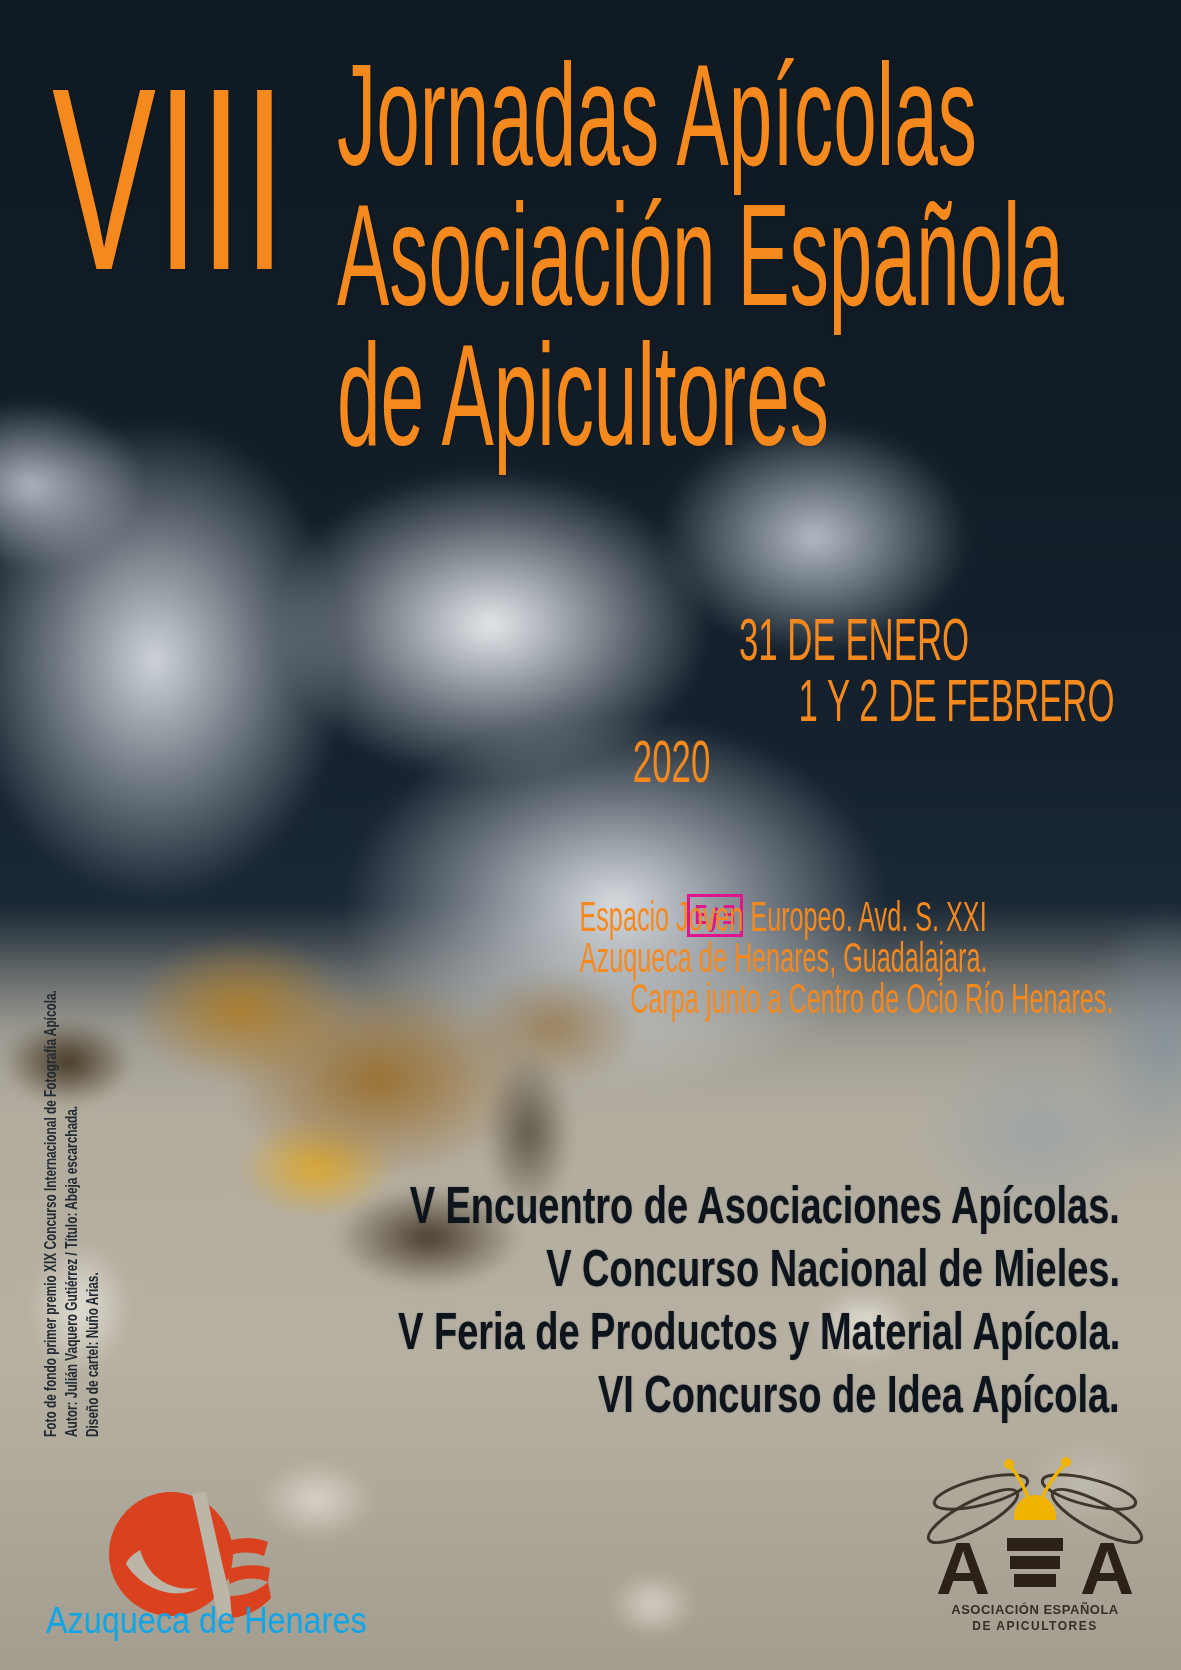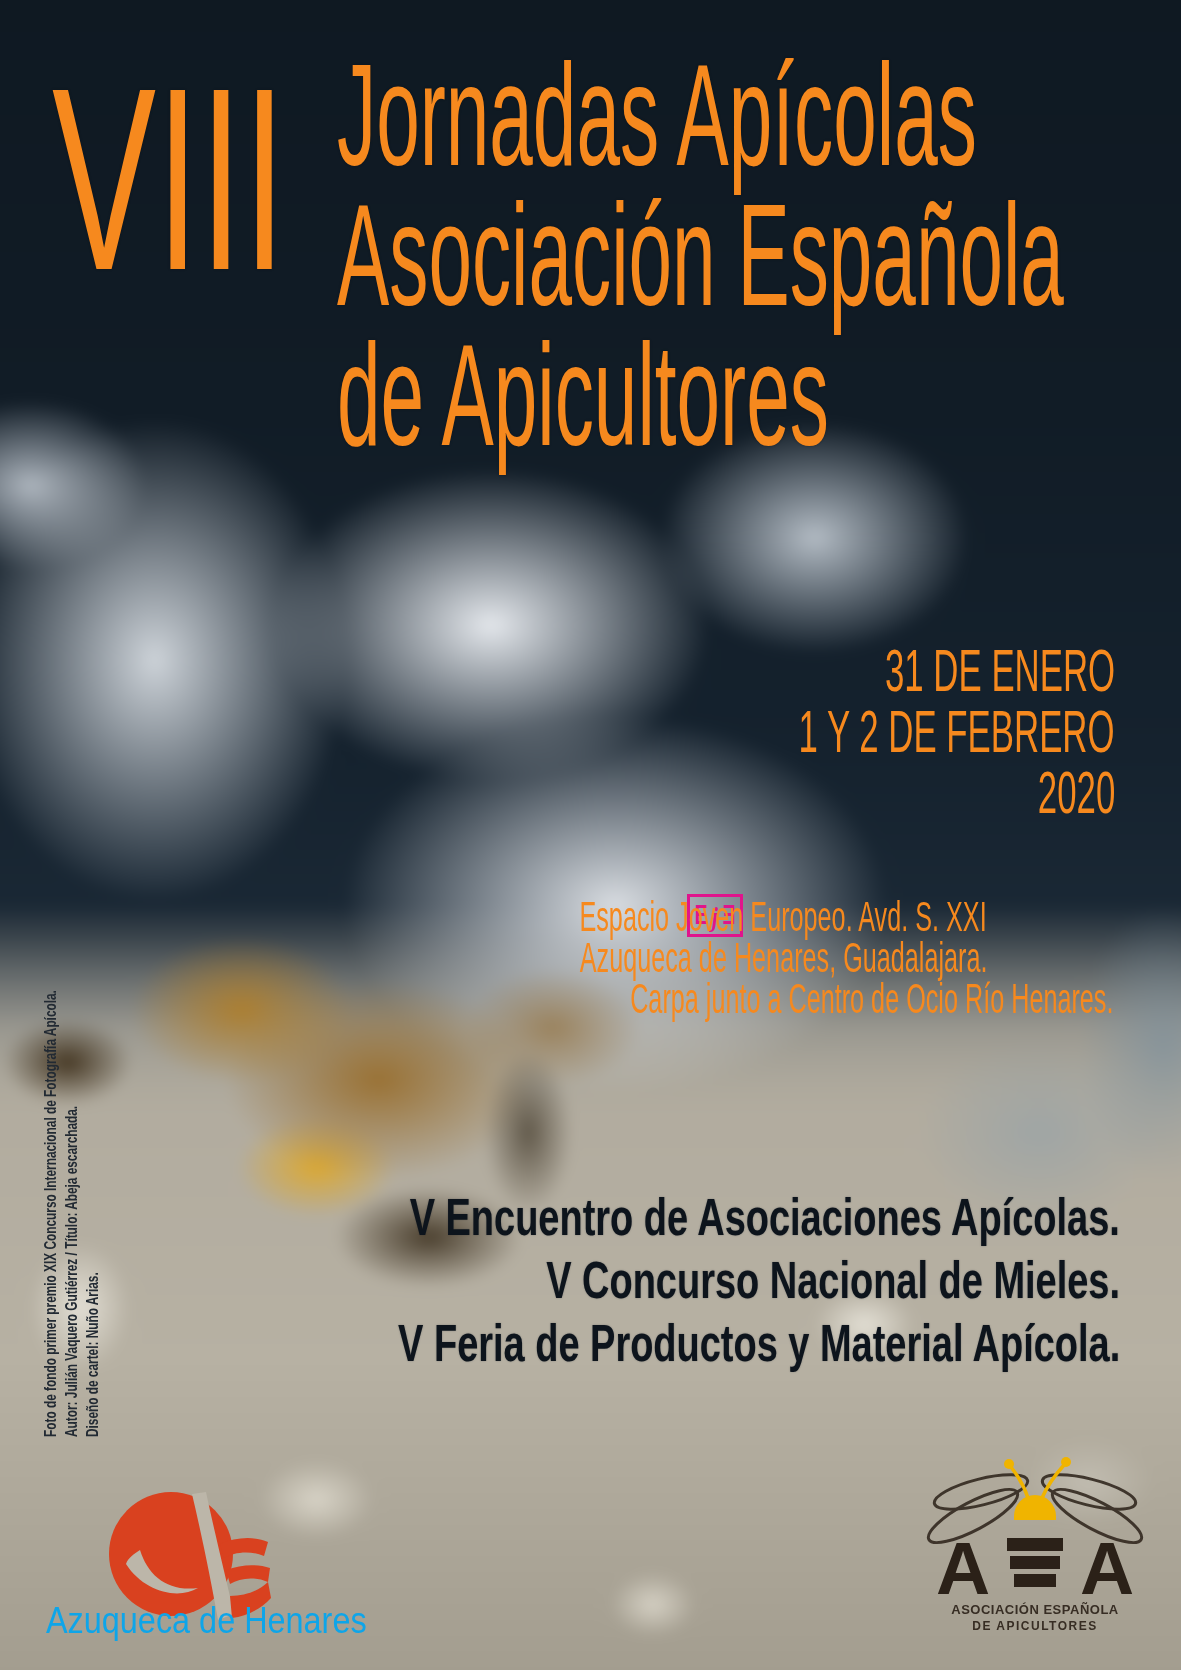--- a/index.html
+++ b/index.html
@@ -50,35 +50,35 @@
   .cx-r{display:inline-block;white-space:nowrap;transform-origin:100% 50%;}
   .orange{color:#f6891e;font-weight:normal;}
   
   .viii{left:52px;top:49px;font-size:260px;line-height:260px;}
   .viii .cx{transform:scaleX(.60);}
   
   .title{left:337px;top:45px;font-size:145px;line-height:140px;}
   .title .cx{transform:scaleX(.54);}
   .title .line, .viii .line{text-shadow:0 0 3px rgba(10,16,24,.45);}
   
-  .dates{right:66px;top:610px;font-size:59px;line-height:61px;text-align:right;margin-top:31px;}
+  .dates{right:66px;top:610px;font-size:59px;line-height:61px;text-align:left;}
   .dates .cx-r{transform:scaleX(.59);}
   
   .venue{right:68px;top:896px;font-size:42px;line-height:41px;}
   .venue .cx-r{transform:scaleX(.60);}
   .eje{
     left:687px;top:894px;width:50px;height:37px;
     border:3px solid #e0148c;color:#e0148c;
     display:flex;align-items:center;justify-content:center;gap:1px;
     font-weight:bold;font-size:27px;line-height:1;
   }
   .eje .g{display:inline-block;transform:scaleX(.72);}
   .eje .gj{font-family:"Liberation Serif", serif;font-style:italic;font-weight:bold;transform:scaleX(.8) translateY(2px);}
   
-  .events{right:61px;top:1174px;font-size:52px;line-height:63px;text-align:right;color:#0d141c;font-weight:bold;margin-top:12px;}
+  .events{right:61px;top:1174px;font-size:52px;line-height:63px;text-align:right;color:#0d141c;font-weight:bold;}
   .events .cx-r{transform:scaleX(.73);}
   .events .line{text-shadow:0 0 2px rgba(18,24,34,.35);}
   
   .credits{
     left:40px;top:1437px;transform:rotate(-90deg);transform-origin:0 0;
     font-size:16px;line-height:21px;font-weight:bold;color:#222a33;width:470px;
   }
   .credits .cx{transform:scaleX(.74);}
   
   .city-logo{left:108px;top:1492px;}
@@ -119,20 +119,21 @@
 <div class="layer venue orange">
   <div class="line"><span class="cx-r">Espacio Joven Europeo. Avd. S. XXI</span></div>
   <div class="line"><span class="cx-r">Azuqueca de Henares, Guadalajara.</span></div>
   <div class="line"><span class="cx-r">Carpa junto a Centro de Ocio Río Henares.</span></div>
 </div>
 
 <div class="layer events">
   <div class="line"><span class="cx-r">V Encuentro de Asociaciones Apícolas.</span></div>
   <div class="line"><span class="cx-r">V Concurso Nacional de Mieles.</span></div>
   <div class="line"><span class="cx-r">V Feria de Productos y Material Apícola.</span></div>
+  <div class="line"><span class="cx-r">VI Concurso de Idea Apícola.</span></div>
 </div>
 
 <div class="layer credits">
   <div class="line"><span class="cx">Foto de fondo primer premio XIX Concurso Internacional de Fotografía Apícola.</span></div>
   <div class="line"><span class="cx">Autor: Julián Vaquero Gutiérrez / Título: Abeja escarchada.</span></div>
   <div class="line"><span class="cx">Diseño de cartel: Nuño Arias.</span></div>
 </div>
 
 <div class="layer city-logo">
   <svg width="165" height="128" viewBox="0 0 165 128">

